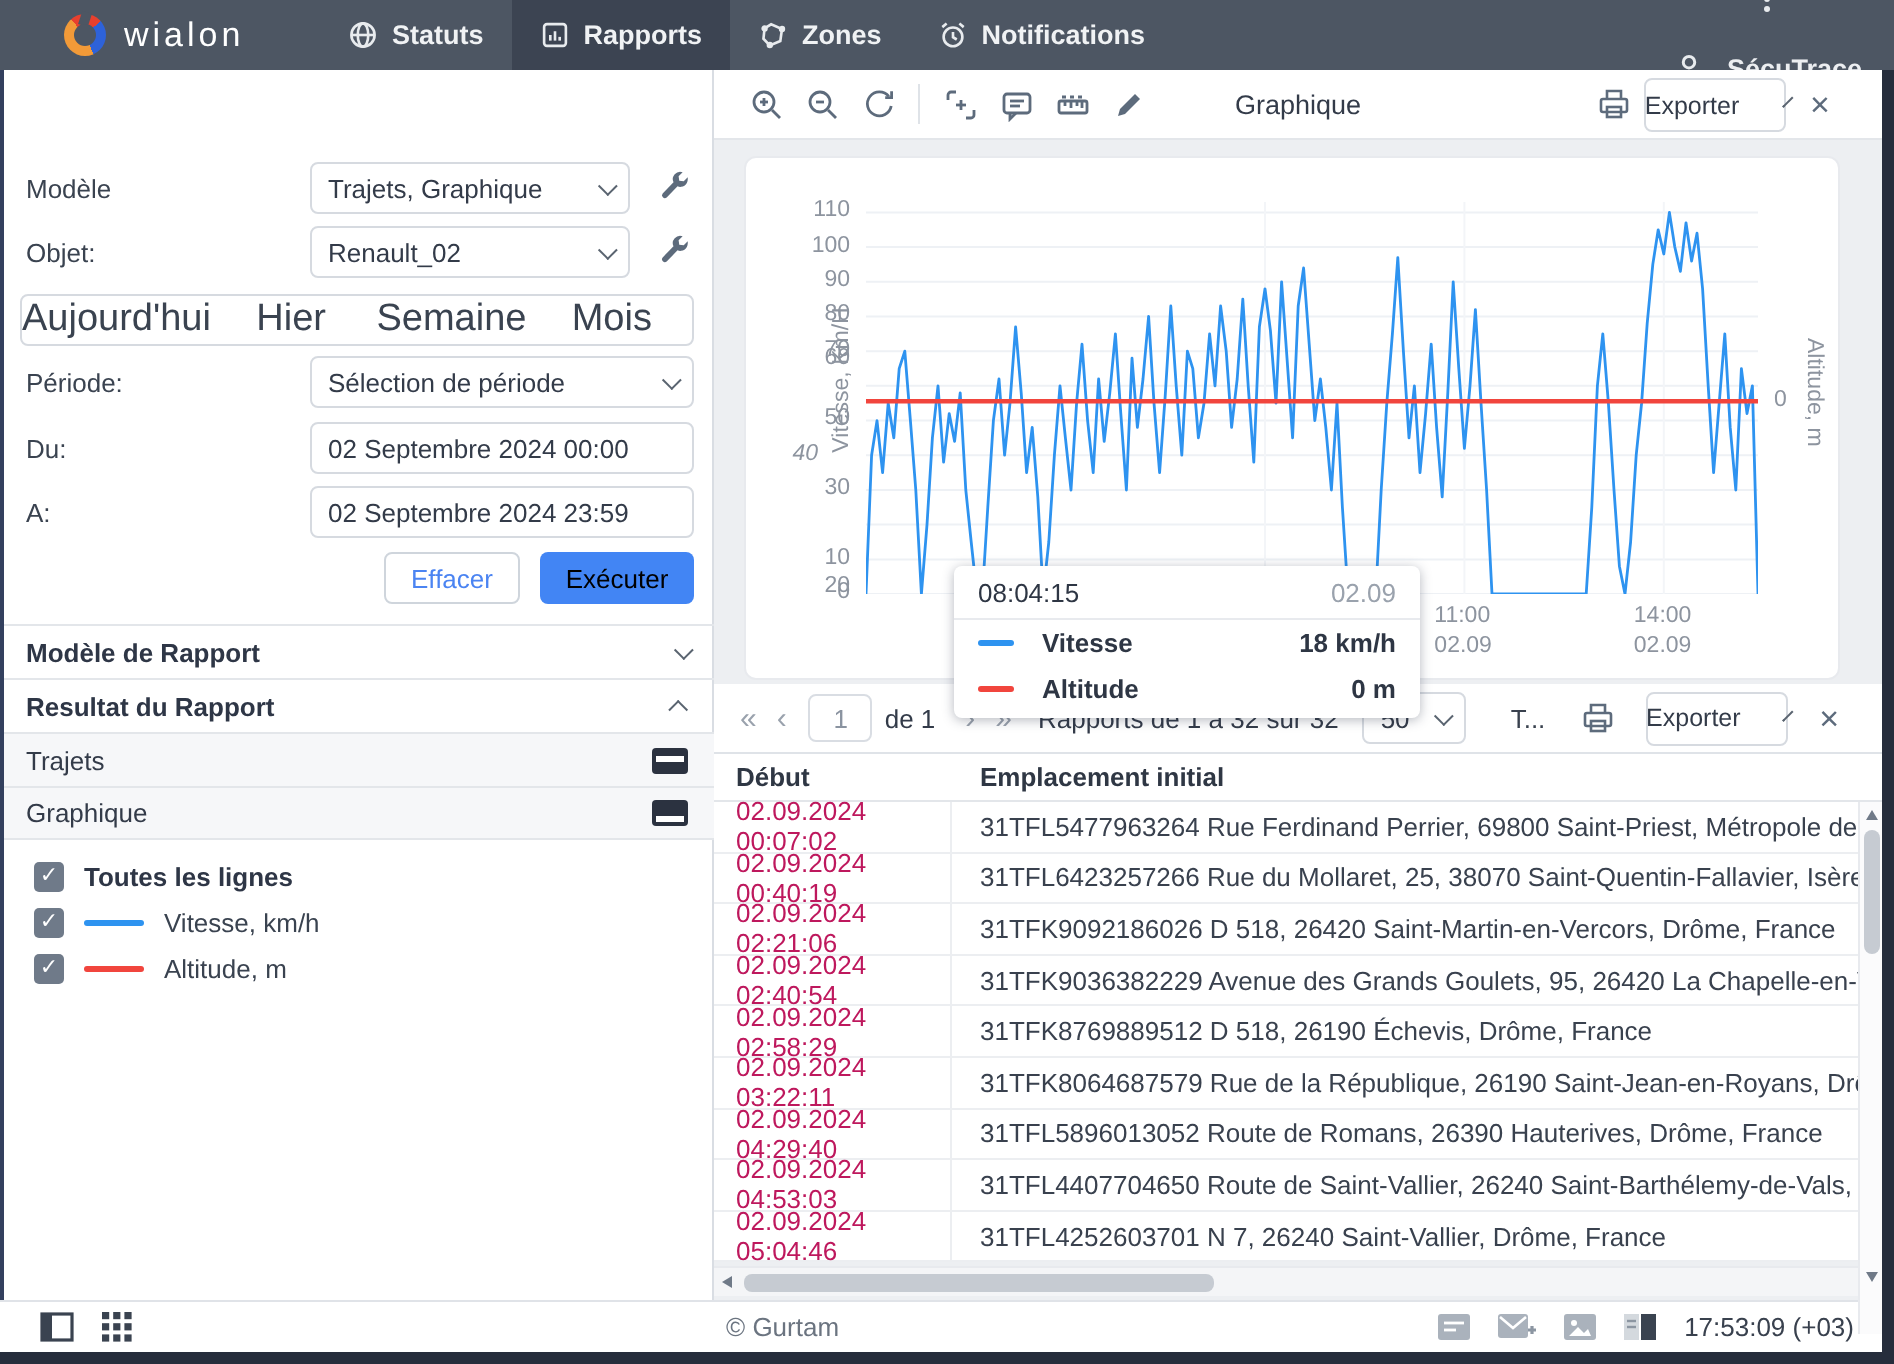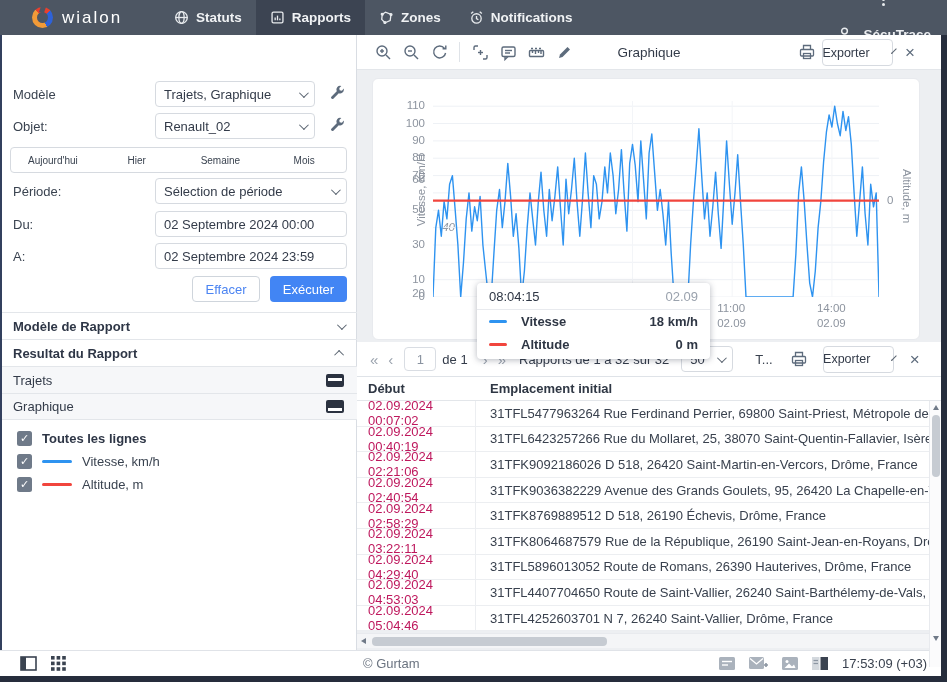--- a/index.html
+++ b/index.html
@@ -32,23 +32,23 @@
   
   .sidebar { position:absolute; left:0; top:35px; width:357px; height:615px; background:#fff; border-right:1px solid #d9dde3; font-size:13px; color:#3a4350; }
   .f-label { position:absolute; left:13px; font-size:13px; color:#3a4350; }
   .select, .input { position:absolute; left:155px; width:160px; height:26px; border:1px solid #d6dae0; border-radius:4px; background:#fff;
                     display:flex; align-items:center; padding:0 8px; font-size:13px; color:#333b49; cursor:pointer; }
   .select .chev { margin-left:auto; }
   .chev { width:7px; height:7px; border-right:1.6px solid #5a6470; border-bottom:1.6px solid #5a6470; transform:rotate(45deg) translateY(-2px); }
   .chev.up { transform:rotate(-135deg) translateY(-2px); }
   .wrench { position:absolute; left:329px; width:17px; height:17px; cursor:pointer; }
   .quick-bar { position:absolute; left:10px; top:112px; width:337px; height:26px; border:1px solid #d6dae0; border-radius:4px; display:flex; }
-  .quick-bar button { flex:1; border:none; background:transparent; font-size:10px; color:#3a4350; cursor:pointer; font-family:inherit; }
+  .quick-bar button { flex:1; border:none; background:transparent; font-size:19px; color:#3a4350; cursor:pointer; font-family:inherit; }
   .btn-clear { position:absolute; left:192px; top:241px; width:68px; height:26px; background:#fff; border:1px solid #cfd5dc; border-radius:4px; color:#4b84f2; font-size:13px; cursor:pointer; font-family:inherit; }
-  .btn-exec  { position:absolute; left:270px; top:241px; width:77px; height:26px; border:none; border-radius:4px; color:#ffffff; font-size:13px; cursor:pointer; font-family:inherit; }
+  .btn-exec  { position:absolute; left:270px; top:241px; width:77px; height:26px; border:none; border-radius:4px; color:#000000; font-size:13px; cursor:pointer; font-family:inherit; }
   .sec-head { position:absolute; left:0; width:357px; height:27px; border-top:1px solid #e3e6ea; display:flex; align-items:center; padding:0 13px; font-weight:700; color:#2e3646; cursor:pointer; }
   .sec-head .chev { margin-left:auto; }
   .res-row { position:absolute; left:0; width:357px; height:27px; background:#f6f7f9; border-top:1px solid #e3e6ea; display:flex; align-items:center; padding:0 13px; color:#333b49; cursor:pointer; }
   .res-icon { margin-left:auto; width:18px; height:13px; border-radius:2px; background:#2b3240; position:relative; }
   .res-icon i { position:absolute; left:2px; right:2px; height:3px; background:#fff; }
   .legend { position:absolute; left:0; top:392px; width:357px; }
   .leg-row { display:flex; align-items:center; gap:10px; padding:4px 0 4px 17px; height:23px; }
   .cbx { width:15px; height:15px; background:#6f7a89; border-radius:2.5px; color:#fff; font-size:11px; line-height:15px; text-align:center; cursor:pointer; flex:none; }
   .dash { width:30px; height:3.5px; border-radius:2px; flex:none; }
   .leg-all { font-weight:700; color:#2e3646; }
@@ -329,21 +329,21 @@
       <span class="close-x" style="left:548px; top:9px">×</span>
     </div>
 
     <div class="chart-card">
       <div class="yaxis-title">Vitesse, Km/H</div>
       <div id="ytick-col">
           <div class="ytick" style="top: 211px; right: 494px;">0</div>
           <div class="ytick" style="top: 193.655px; right: 494px;">10</div>
           <div class="ytick" style="top: 176.31px; right: 494px; margin-top: 32px;">20</div>
           <div class="ytick" style="top: 158.965px; right: 494px;">30</div>
-          <div class="ytick" style="top: 141.619px; right: 464px; font-style: italic;">40</div>
+          <div class="ytick" style="top: 141.619px; right: 510px; font-style: italic;">40</div>
           <div class="ytick" style="top: 124.274px; right: 494px;">50</div>
           <div class="ytick" style="top: 94px; right: 494px;">60</div>
           <div class="ytick" style="top: 89.5841px; right: 494px;">70</div>
           <div class="ytick" style="top: 72.2389px; right: 494px;">80</div>
           <div class="ytick" style="top: 54.8938px; right: 494px;">90</div>
           <div class="ytick" style="top: 37.5487px; right: 494px;">100</div>
           <div class="ytick" style="top: 20.2035px; right: 494px;">110</div>
         </div>
       <svg id="plot-svg" class="plot" viewBox="0 0 446 196" preserveAspectRatio="none">
           <line x1="0" x2="446" y1="196.0" y2="196.0" stroke="#eef1f5" stroke-width="1"></line>

